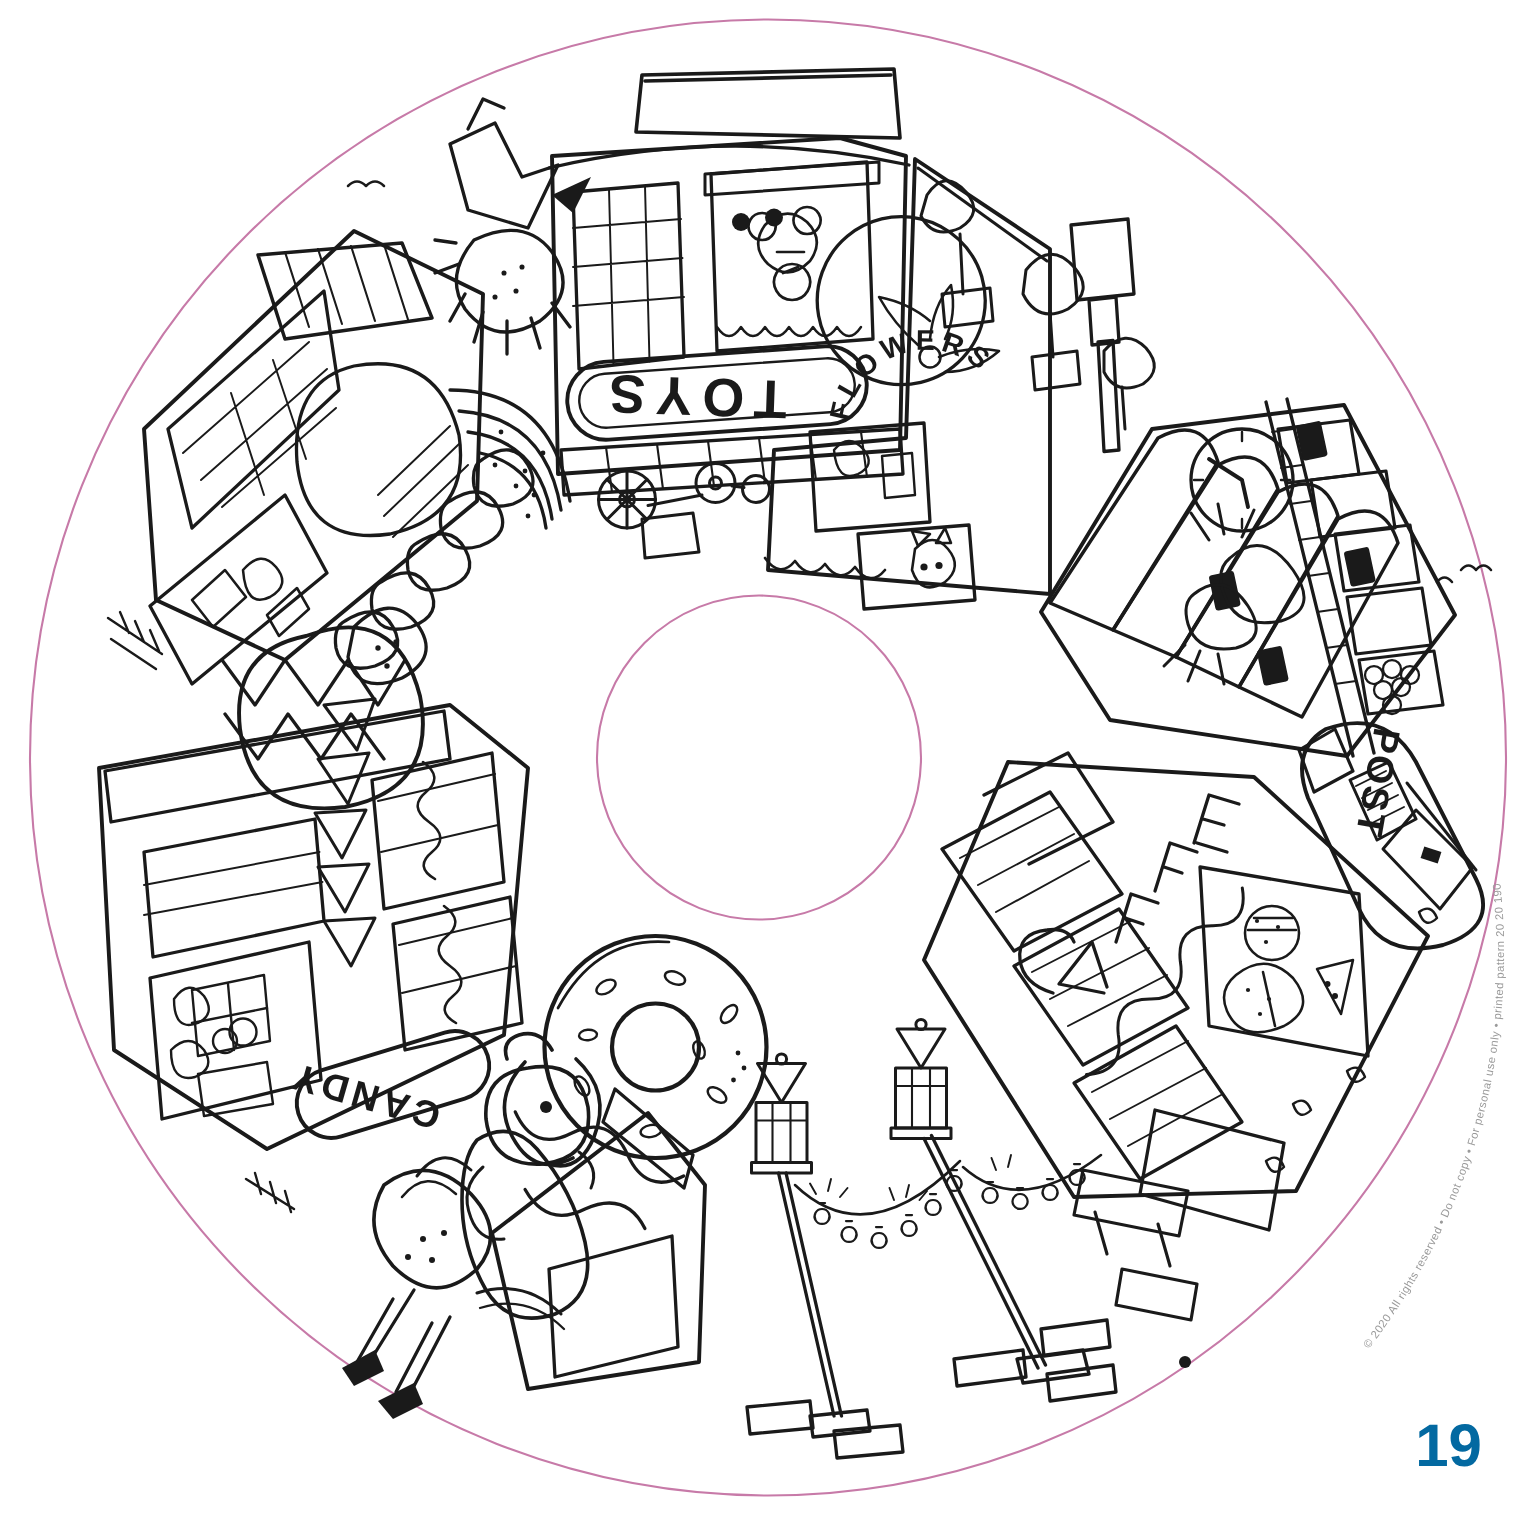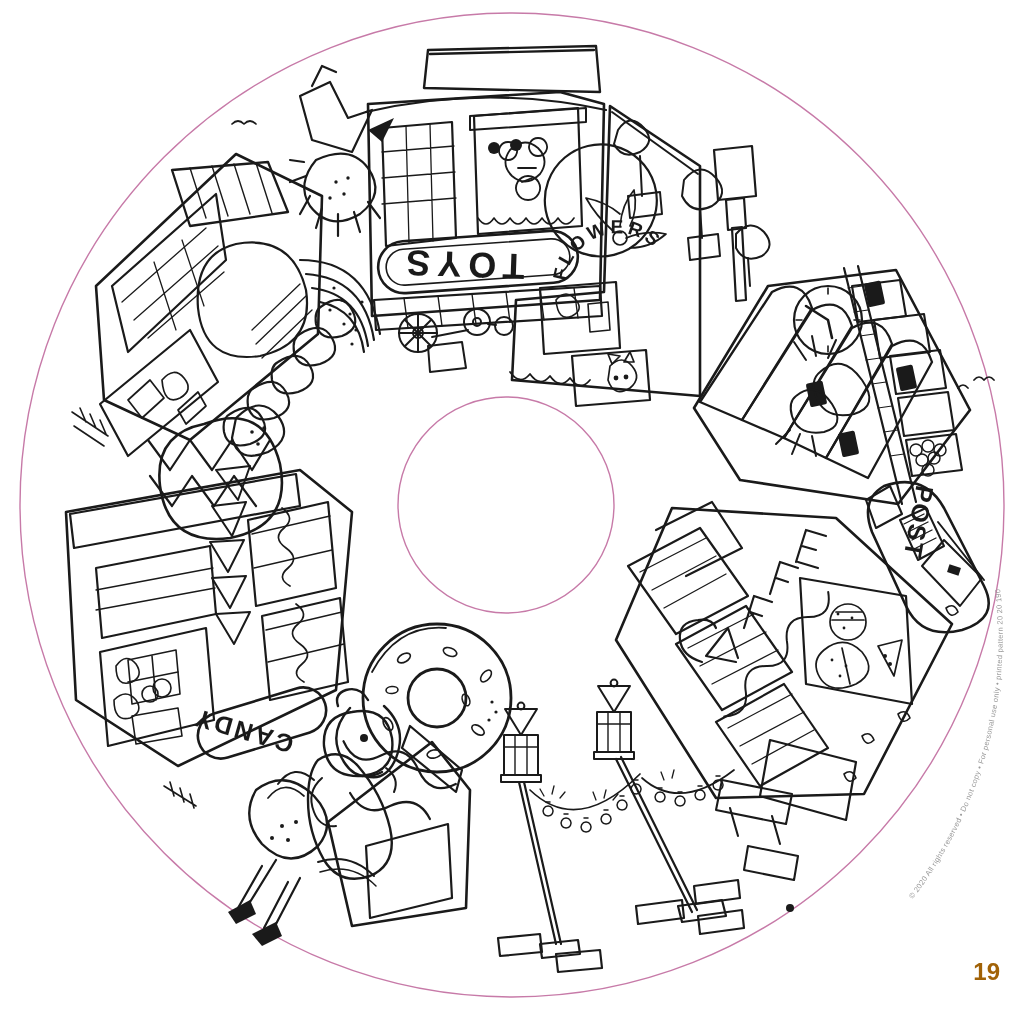--- a/index.html
+++ b/index.html
@@ -1,22 +1,22 @@
 <!DOCTYPE html>
 <html><head>
 <meta charset="utf-8">
 <style>
   html,body{margin:0;padding:0;background:#ffffff;}
   body{width:1024px;height:1024px;overflow:hidden;font-family:"Liberation Sans",sans-serif;}
   #page{position:relative;width:1024px;height:1024px;background:#ffffff;}
   #art{position:absolute;left:0;top:0;width:1024px;height:1024px;}
   #pagenum{
-    position:absolute;right:24px;bottom:40px;
+    position:absolute;right:36px;bottom:40px;
     font-family:"Liberation Sans",sans-serif;
-    font-size:24px;font-weight:bold;color:#a16207;letter-spacing:0px;
+    font-size:40px;font-weight:bold;color:#0369a1;letter-spacing:0px;
     line-height:1;
   }
   .nosel{user-select:none;}
 </style>
 </head>
 <body>
 
 <div id="page">
 
   <svg id="art" viewBox="0 0 1024 1024" xmlns="http://www.w3.org/2000/svg">

